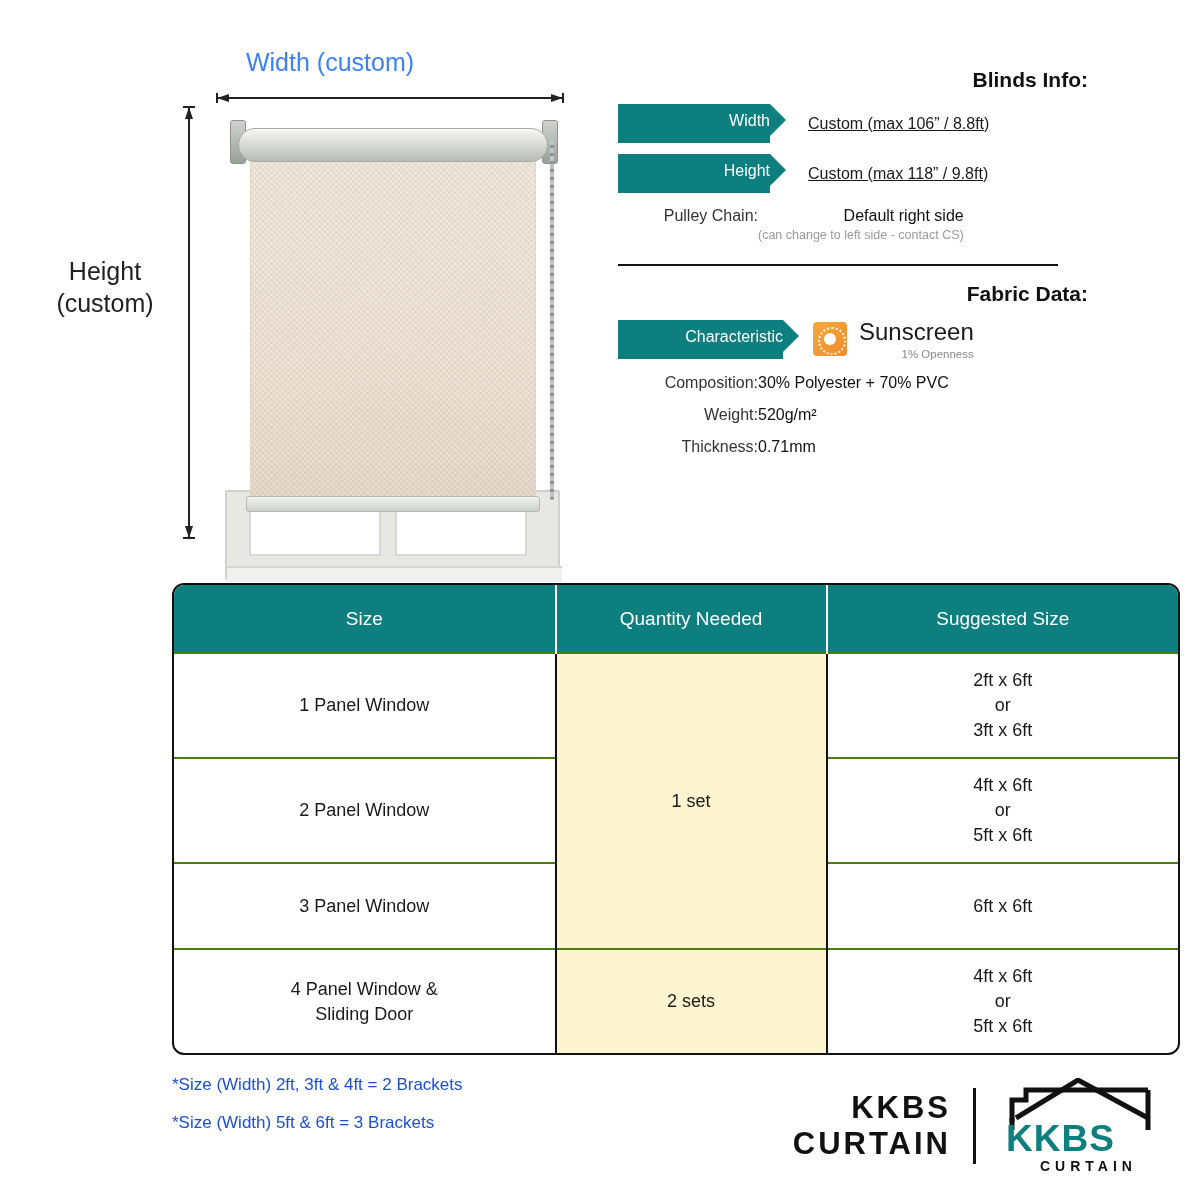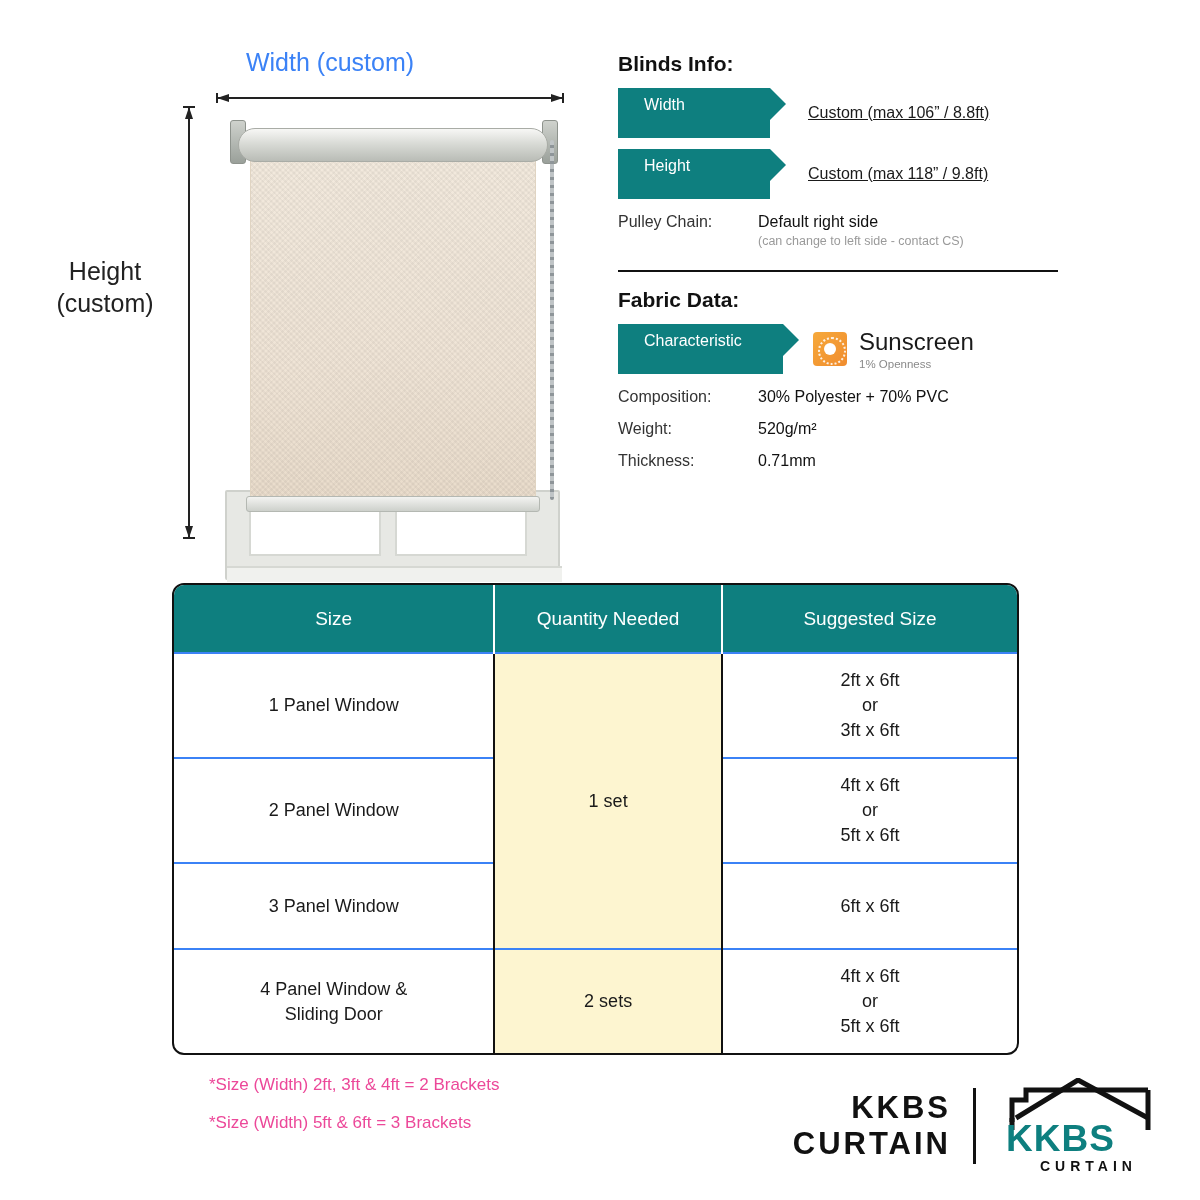--- a/index.html
+++ b/index.html
@@ -105,33 +105,33 @@
   .chain {
     position: absolute;
     left: 330px; top: 40px; width: 4px; height: 360px;
     background: repeating-linear-gradient(180deg,#bfc4c6 0 5px, #8e9599 5px 8px);
     border-radius: 2px;
   }
 
   
   #info {
     position: absolute;
-    left: 618px; top: 52px; width: 470px;
+    left: 618px; top: 68px; width: 470px; text-align: right;
   }
   .sect-title {
     font-size: 21px; font-weight: bold; color: #111;
     margin-bottom: 12px;
   }
   .tag-row { display: flex; align-items: center; margin-bottom: 11px; }
   .tag {
     position: relative;
     background: #0e7f7f;
     color: #fff;
     font-size: 16px;
-    height: 50px;
+    height: 39px;
     line-height: 33px;
     padding-left: 26px;
     width: 152px;
   }
   .tag::after {
     content: "";
     position: absolute;
     right: -16px; top: 0;
     border-top: 16.5px solid transparent;
     border-bottom: 16.5px solid transparent;
@@ -167,55 +167,54 @@
     opacity: .85;
   }
   .char-text { margin-left: 12px; }
   .char-name { font-size: 24px; color: #1a1a1a; }
   .char-sub { font-size: 11.5px; color: #8a8a8a; margin-top: 2px; }
 
   
   #table {
     position: absolute;
     left: 172px; top: 583px;
-    width: 847px;
+    width: 1008px;
     border: 2px solid #111;
     border-radius: 12px;
     overflow: hidden;
   }
   table { border-collapse: collapse; width: 100%; }
   th {
     background: #0e7f7f;
     color: #fff;
     font-weight: normal;
     font-size: 19px;
     height: 68px;
     border-right: 2px solid #ffffff;
   }
   th:last-child { border-right: none; }
   td {
-    border-top: 2px solid #3b82f6;
+    border-top: 2px solid #4d7c0f;
     border-right: 2px solid #111;
     font-size: 18px;
     color: #1a1a1a;
     text-align: center;
     padding: 14px 24px;
   }
   td:last-child { border-right: none; }
   td.qty { background: #fdf5d0; font-size: 18px; }
   .cell-multi { line-height: 25px; }
   .or { color: #1a1a1a; }
 
   
   #notes {
     position: absolute;
     left: 172px; top: 1066px;
-    font-size: 17px; color: #ec4899;
+    font-size: 17px; color: #1d4ed8;
     line-height: 38px;
-    margin-left: 37px;
   }
 
   
   #brand {
     position: absolute;
     right: 30px; bottom: 26px;
     display: flex; align-items: center;
   }
   .brand-text {
     text-align: right;

